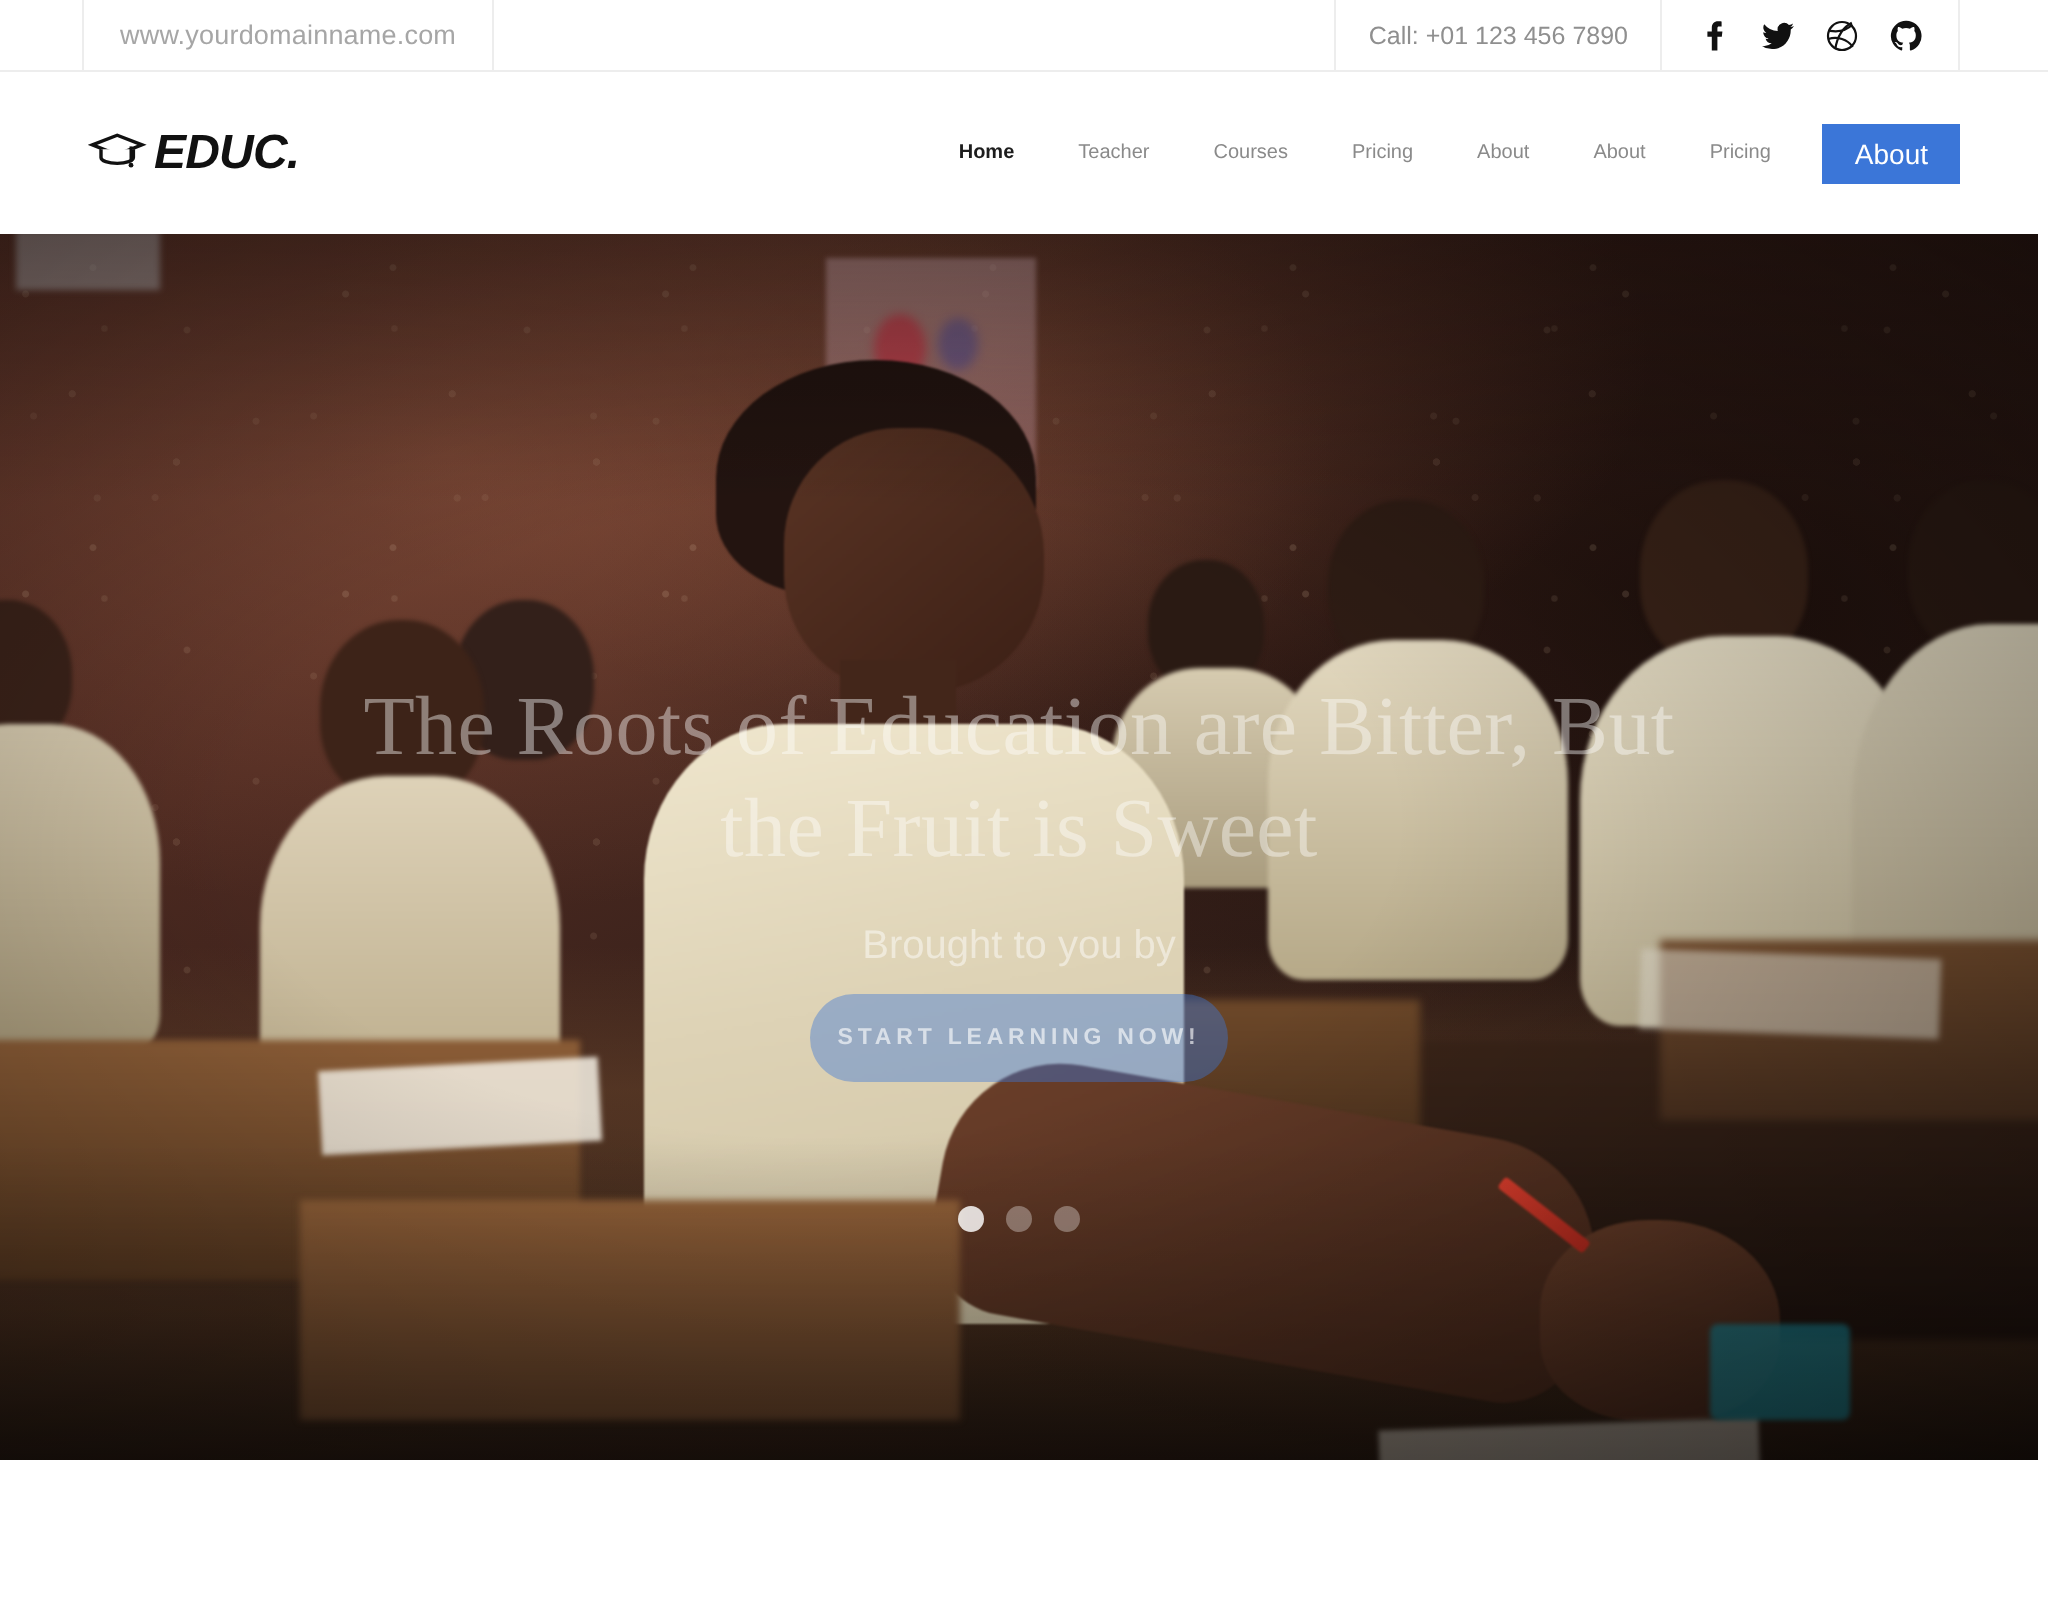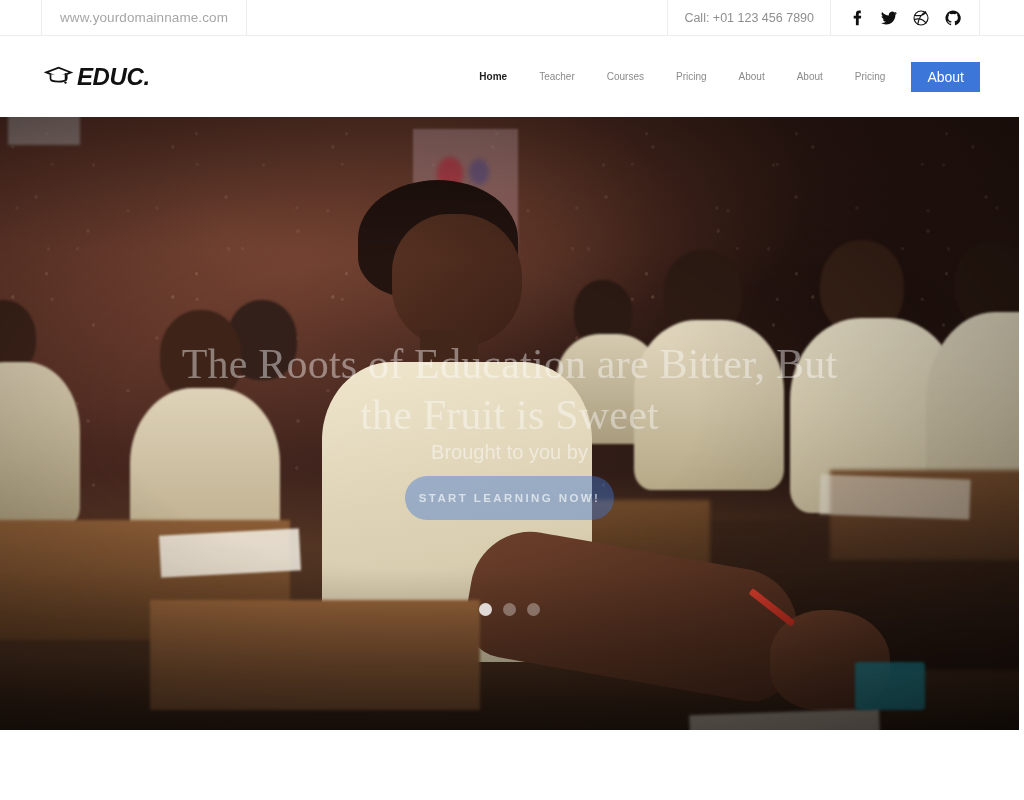--- a/index.html
+++ b/index.html
@@ -258,20 +258,21 @@
   .hero-title {
     font-family: "Liberation Serif", "DejaVu Serif", serif;
     font-size: 42px;
     line-height: 51px;
     font-weight: 400;
     color: rgba(255,255,255,.42);
     max-width: 700px;
     letter-spacing: .2px;
   }
   .hero-sub {
+    margin-top: 21px;
     font-size: 20px;
     color: rgba(255,255,255,.48);
     font-weight: 400;
   }
   .hero-cta {
     margin-top: 12px;
     width: 209px; height: 44px;
     border-radius: 24px;
     background: rgba(59,118,216,.42);
     border: none;

